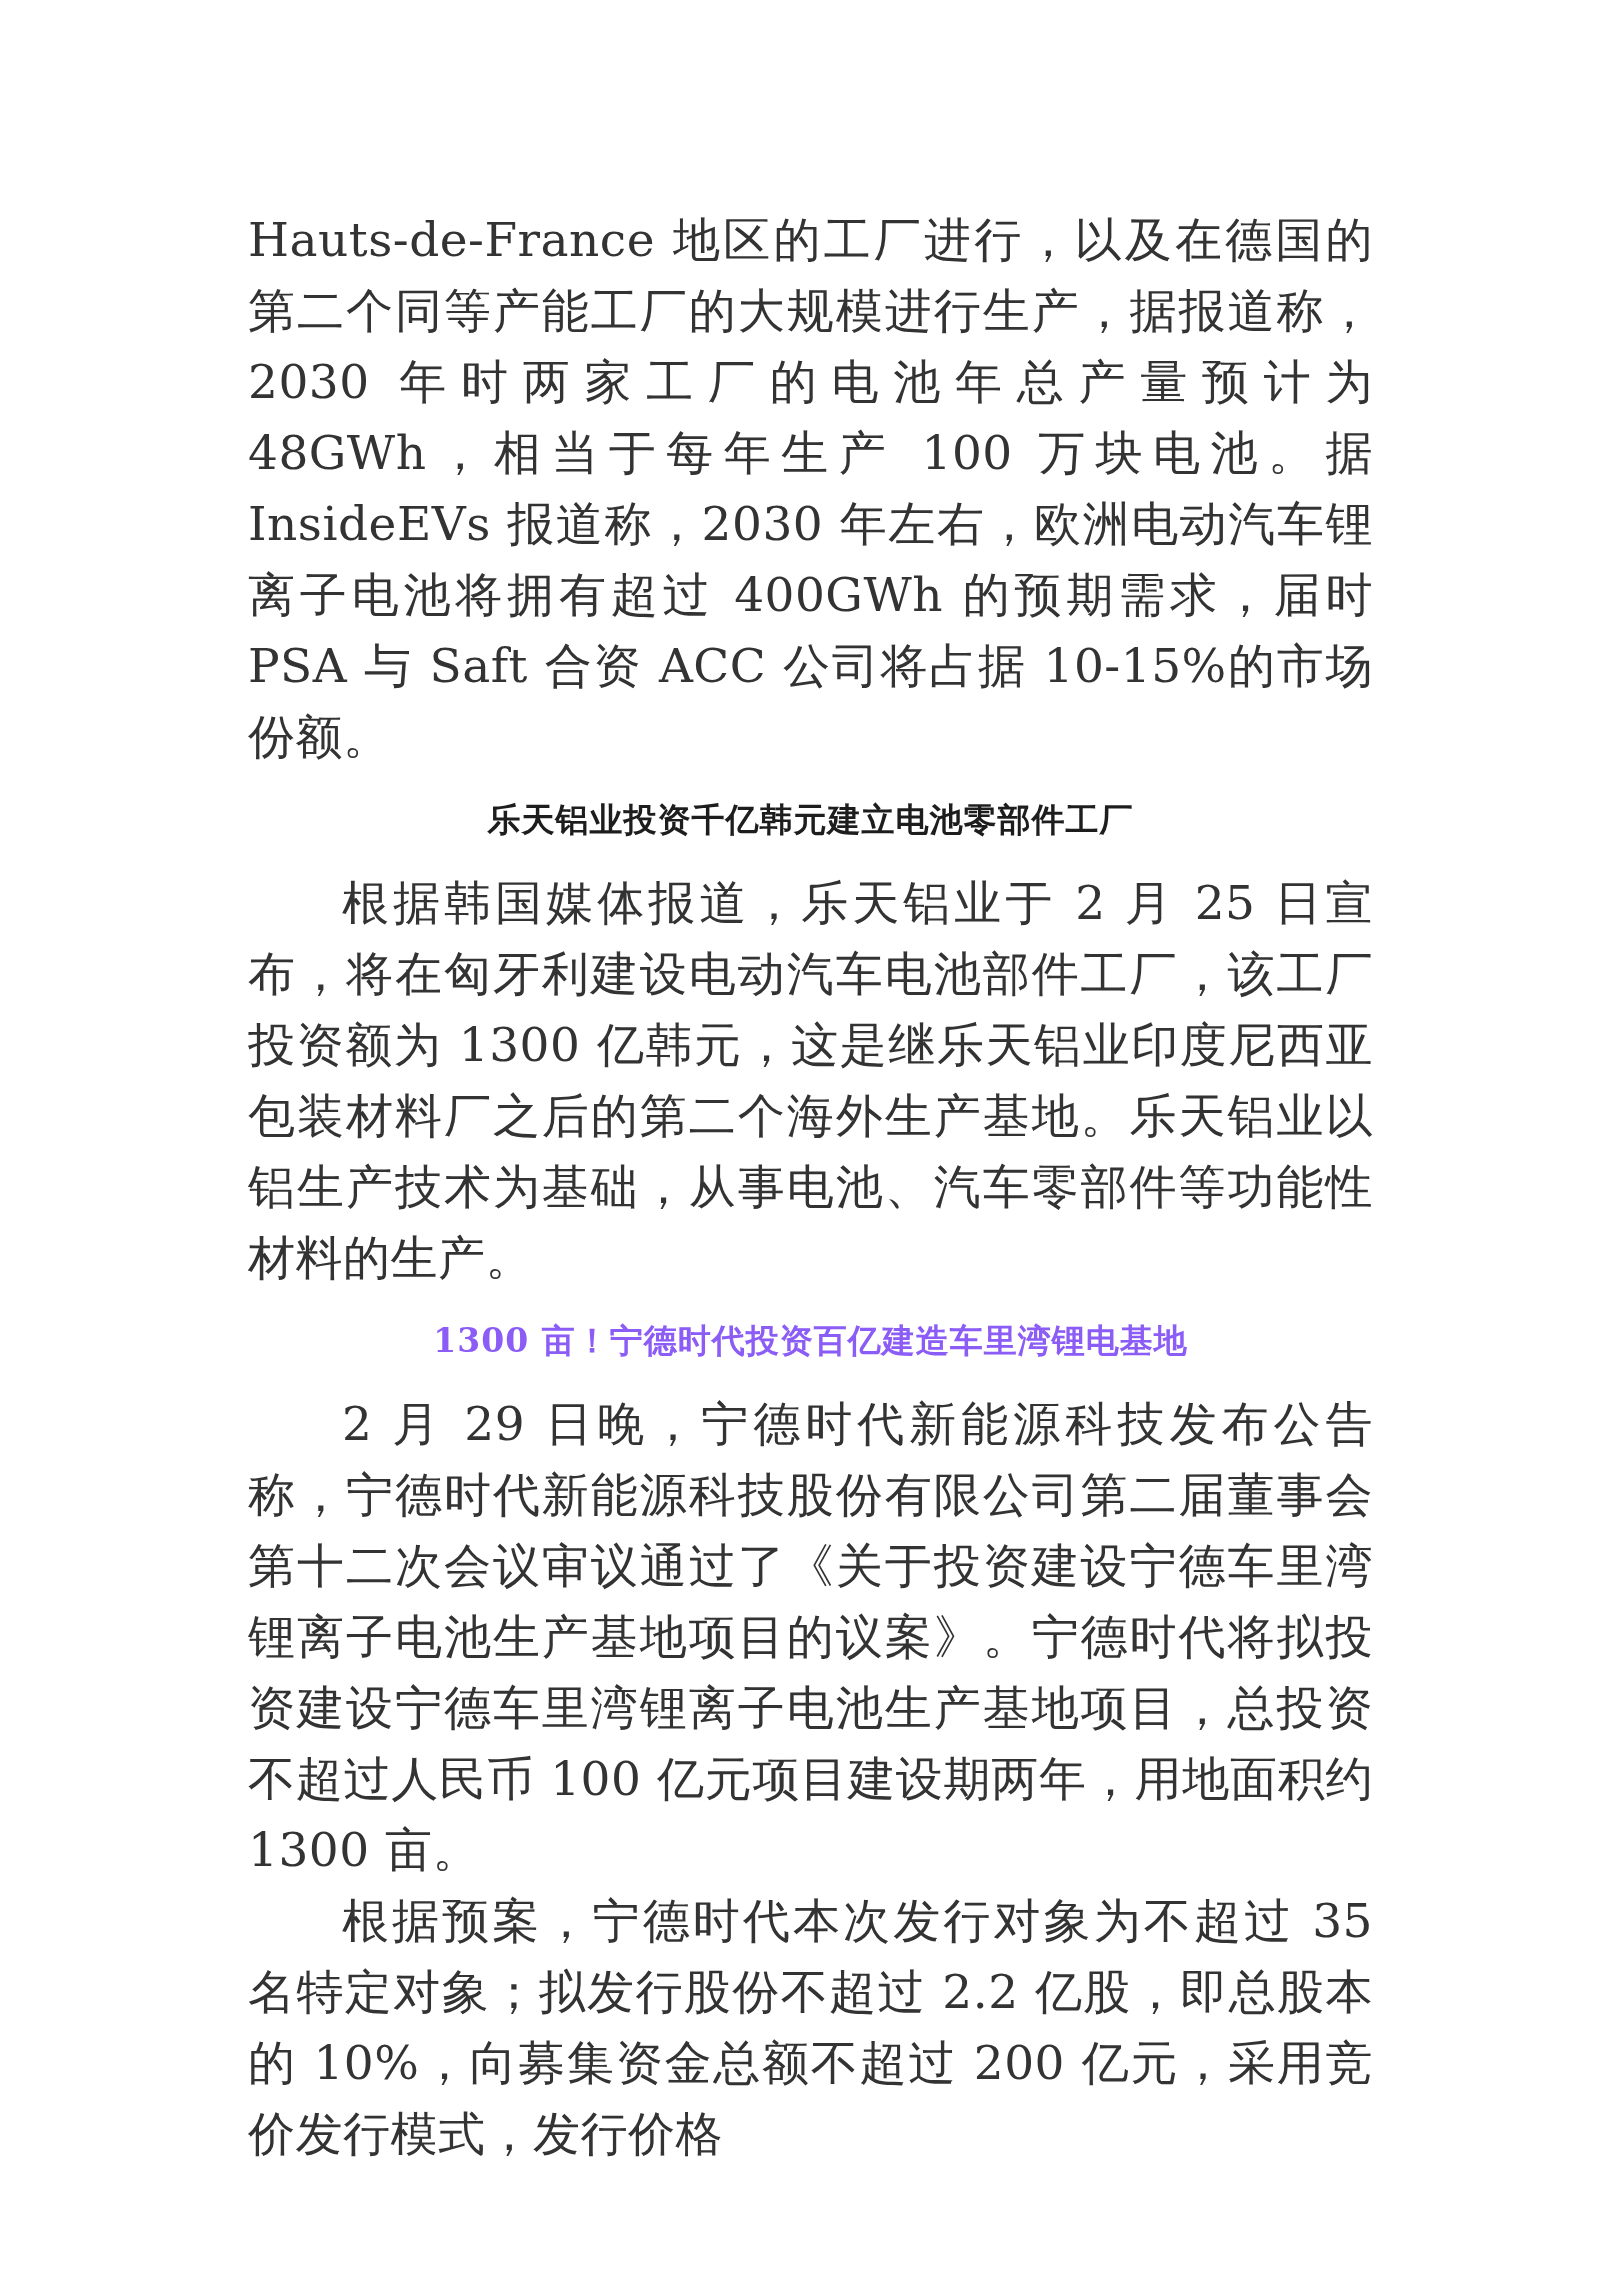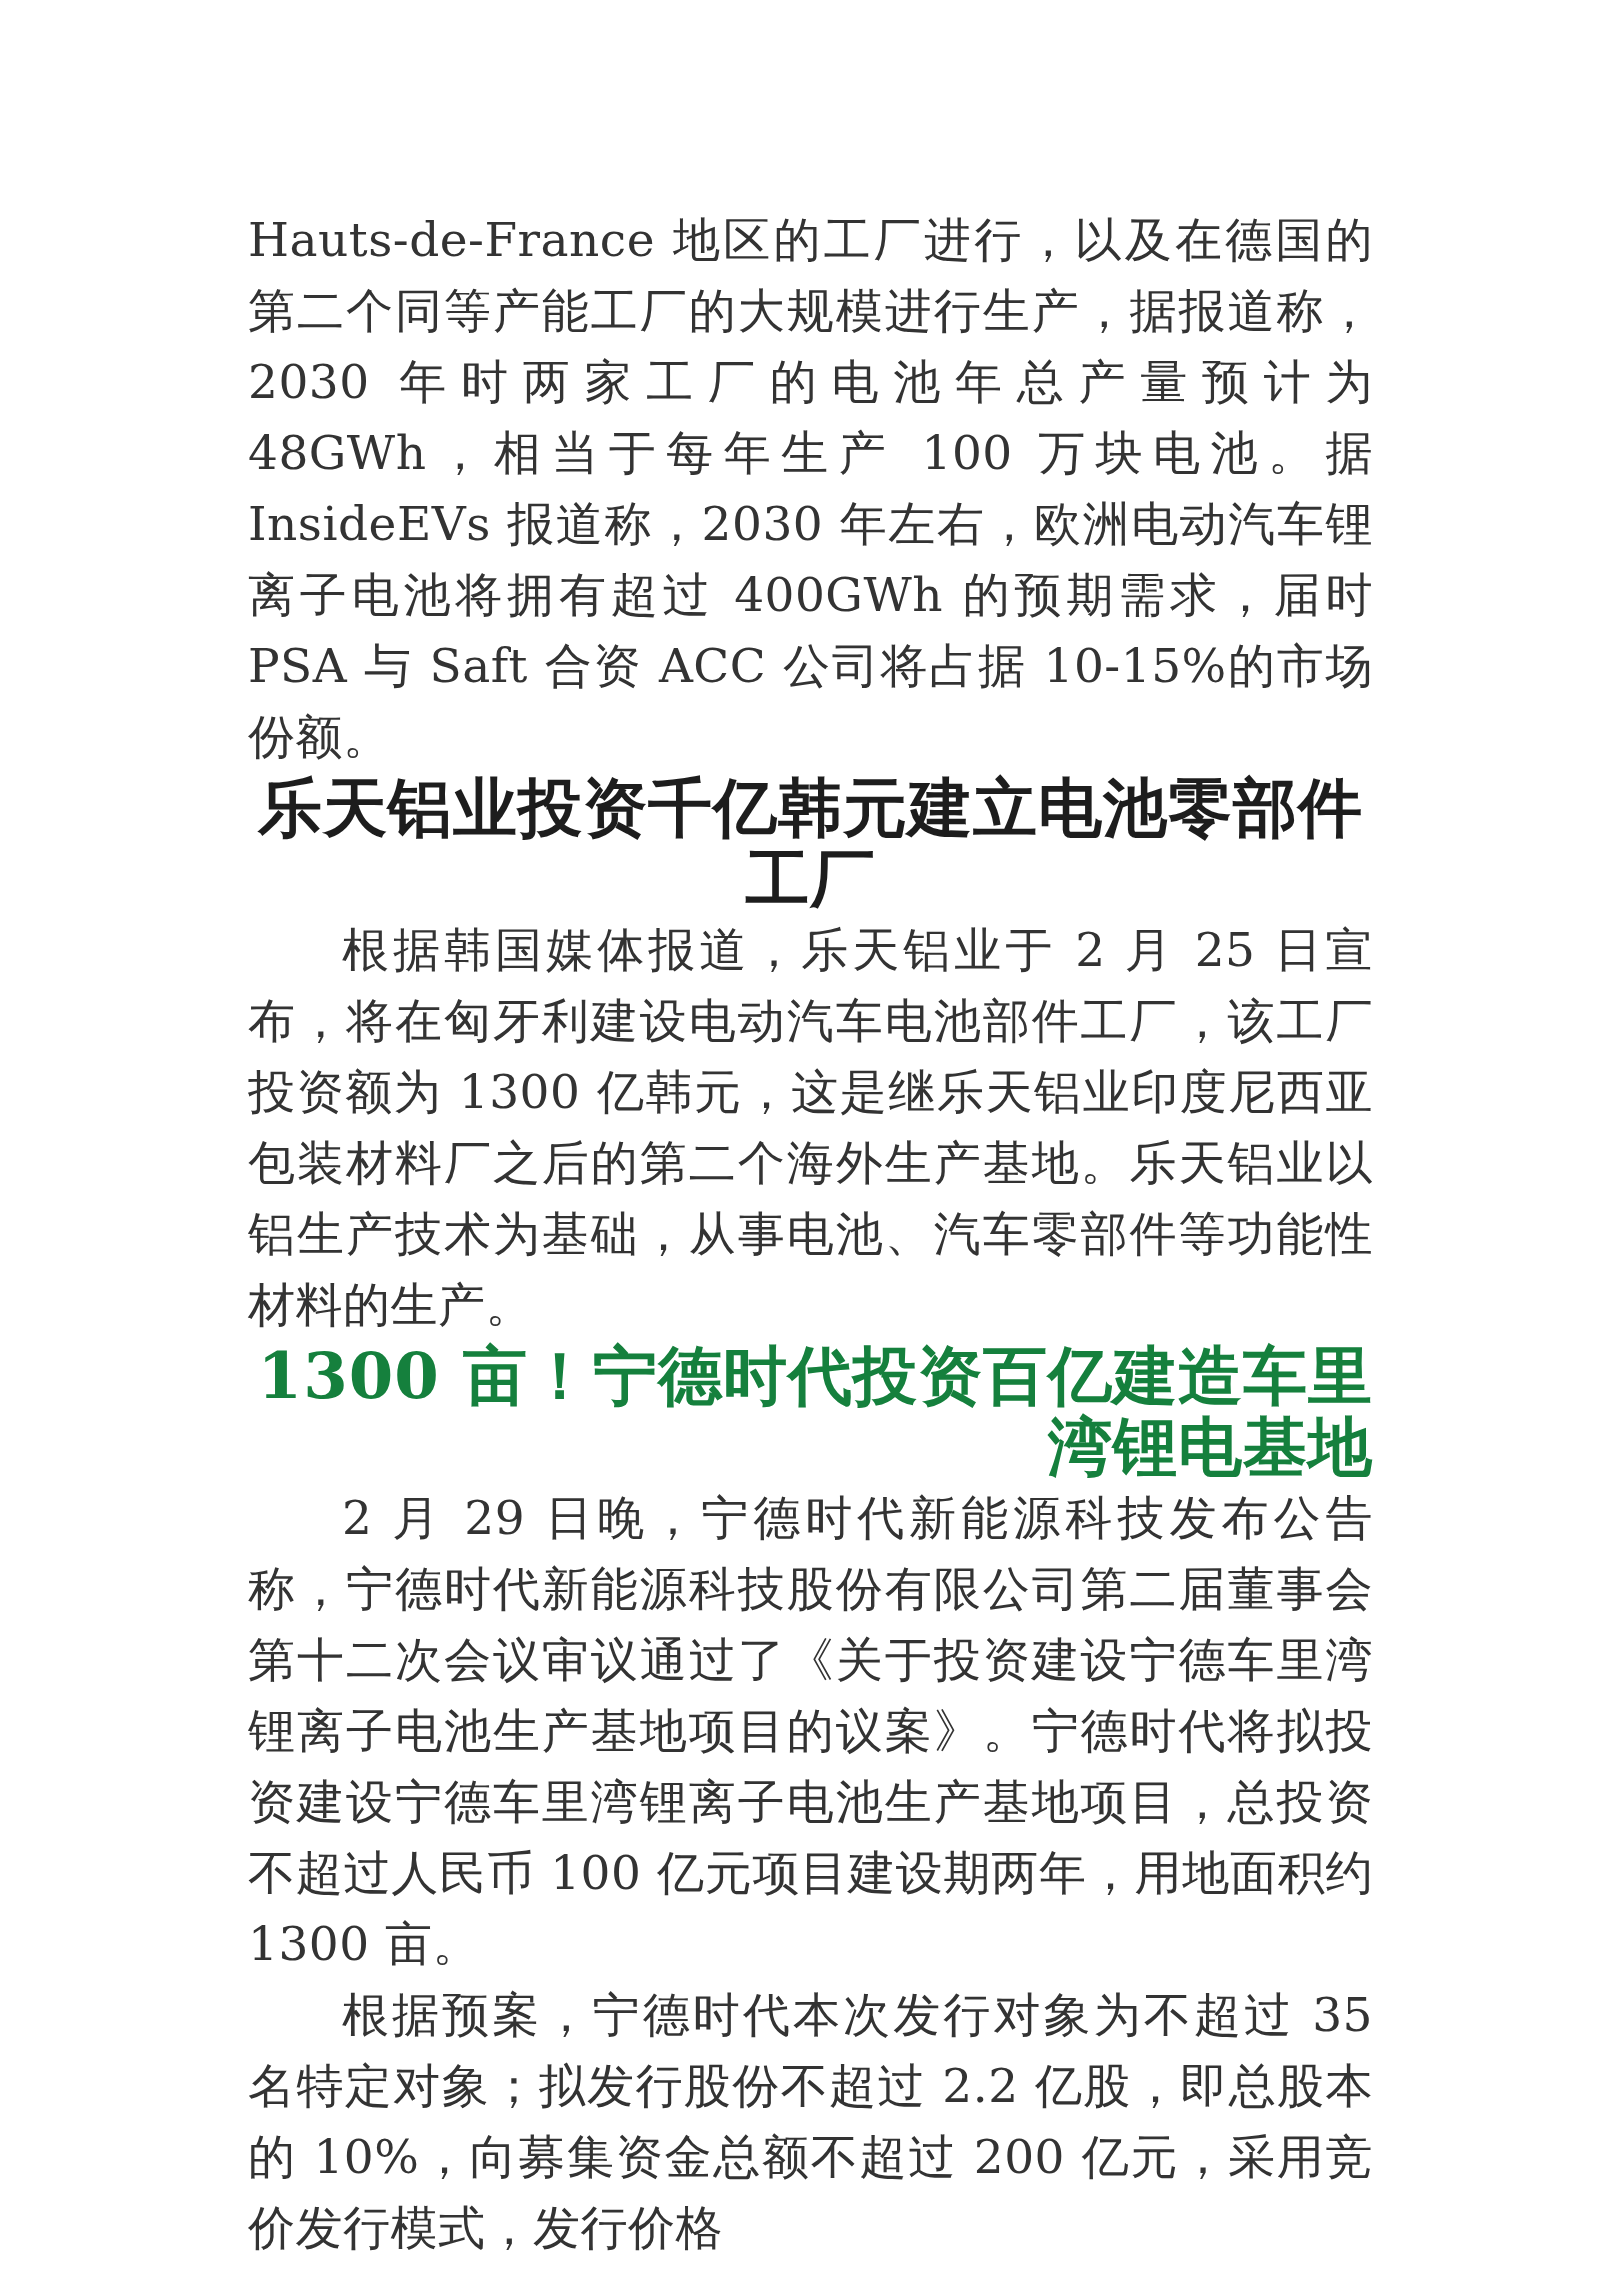--- a/index.html
+++ b/index.html
@@ -36,36 +36,36 @@
   }
   .text-block p.paragraph {
     margin: 0;
     padding: 0;
     text-align: justify;
   }
   .text-block p.paragraph.indent {
     text-indent: 2em;
   }
   .text-block h2.heading {
-    margin: 0;
+    margin: 12px;
     padding: 0;
-    font-size: 64px;
+    font-size: 33px;
     line-height: 71px;
     font-weight: 700;
     text-align: center;
     color: #1d1d1d;
     letter-spacing: 1px;
   }
 </style>
 </head>
 <body style="background: rgb(255, 255, 255);">
 
 <div class="page">
   <div class="text-block" id="doc-text" style="color: rgb(51, 51, 51);">
       <p class="paragraph">Hauts-de-France 地区的工厂进行，以及在德国的第二个同等产能工厂的大规模进行生产，据报道称，2030 年时两家工厂的电池年总产量预计为 48GWh，相当于每年生产 100 万块电池。据 InsideEVs 报道称，2030 年左右，欧洲电动汽车锂离子电池将拥有超过 400GWh 的预期需求，届时 PSA 与 Saft 合资 ACC 公司将占据 10-15%的市场份额。</p>
       <h2 class="heading" style="color: rgb(29, 29, 29);">乐天铝业投资千亿韩元建立电池零部件工厂</h2>
       <p class="paragraph indent">根据韩国媒体报道，乐天铝业于 2 月 25 日宣布，将在匈牙利建设电动汽车电池部件工厂，该工厂投资额为 1300 亿韩元，这是继乐天铝业印度尼西亚包装材料厂之后的第二个海外生产基地。乐天铝业以铝生产技术为基础，从事电池、汽车零部件等功能性材料的生产。</p>
-      <h2 class="heading" style="color: #15803d; text-align: right;">1300 亩！宁德时代投资百亿建造车里湾锂电基地</h2>
+      <h2 class="heading" style="color: #8b5cf6;">1300 亩！宁德时代投资百亿建造车里湾锂电基地</h2>
       <p class="paragraph indent">2 月 29 日晚，宁德时代新能源科技发布公告称，宁德时代新能源科技股份有限公司第二届董事会第十二次会议审议通过了《关于投资建设宁德车里湾锂离子电池生产基地项目的议案》。宁德时代将拟投资建设宁德车里湾锂离子电池生产基地项目，总投资不超过人民币 100 亿元项目建设期两年，用地面积约 1300 亩。</p>
       <p class="paragraph indent">根据预案，宁德时代本次发行对象为不超过 35 名特定对象；拟发行股份不超过 2.2 亿股，即总股本的 10%，向募集资金总额不超过 200 亿元，采用竞价发行模式，发行价格</p>
     </div>
 </div>
 
 
 </body></html>

